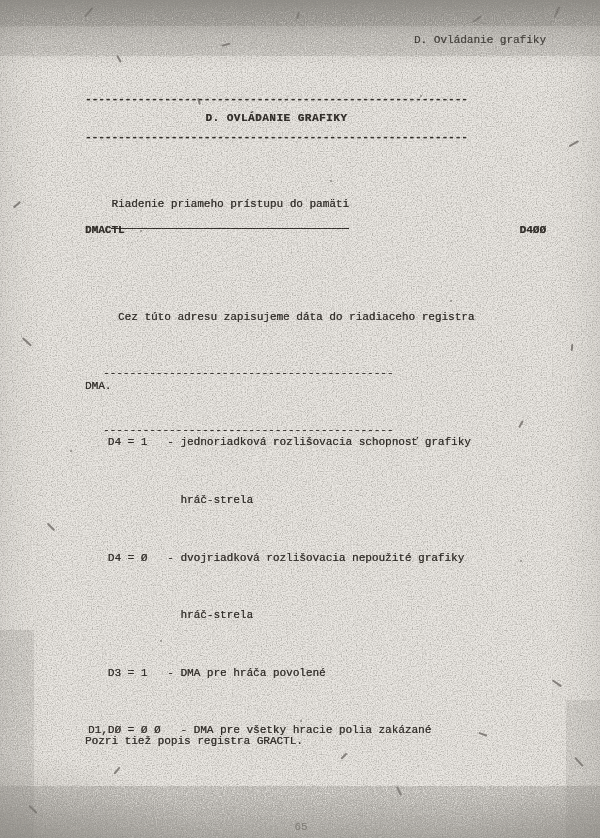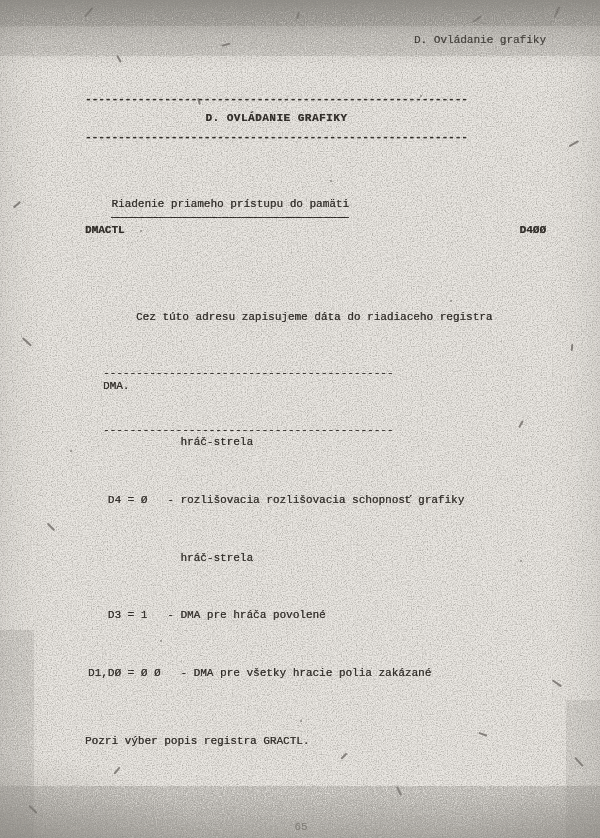--- a/index.html
+++ b/index.html
@@ -17,23 +17,23 @@
     font-size:11px;
     color:#2a2622;
   }
   .mono{white-space:pre;text-shadow:0.3px 0.3px 0.6px rgba(42,38,34,0.75);}
   .b{font-weight:bold;}
   .running-head{position:absolute;top:34px;right:54px;}
   .title-block{position:absolute;left:85px;top:90px;width:58ch;line-height:19px;}
   .title-block .ttl{text-align:center;font-weight:bold;letter-spacing:0.5px;}
   .title-block .dash{font-weight:bold;}
   .section-head{position:absolute;left:85px;top:186px;}
-  .section-head span{display:inline-block;border-bottom:1.5px solid #2a2622;padding-bottom:7px;}
+  .section-head span{display:inline-block;border-bottom:1.5px solid #2a2622;padding-bottom:18px;}
   .reg-line{position:absolute;left:85px;right:54px;top:224px;display:flex;justify-content:space-between;font-weight:bold;}
-  .para{position:absolute;left:103px;top:260px;line-height:23px;}
+  .para{position:absolute;left:85px;top:260px;line-height:23px;}
   .bitbox{position:absolute;left:103px;top:326px;line-height:19px;}
   .bitlist{position:absolute;left:88px;top:395px;line-height:19.2px;}
   .notes{position:absolute;left:85px;top:684px;line-height:23px;}
   .pageno{position:absolute;top:821px;left:1px;width:600px;text-align:center;color:#76736c;text-shadow:none;}
   .grain{position:absolute;inset:0;pointer-events:none;z-index:9;}
   .fiber{position:absolute;width:1.6px;background:rgba(52,48,43,0.55);border-radius:1px;z-index:8;}
   .dot{position:absolute;width:2.4px;height:2.4px;border-radius:50%;background:rgba(58,54,48,0.5);z-index:8;}
 </style>
 </head>
 <body>
@@ -61,35 +61,36 @@
     <div>     Cez túto adresu zapisujeme dáta do riadiaceho registra</div>
     <div>DMA.</div>
   </div>
 
   <div class="mono bitbox">
     <div>--------------------------------------------</div>
     <div>--------------------------------------------</div>
   </div>
 
   <div class="mono bitlist">
+    <div>   D4 = 1   - jednoriadková rozlišovacia schopnosť grafiky</div>
     <div>              hráč-strela</div>
-    <div>   D4 = Ø   - rozlišovacia rozlišovacia schopnosť grafiky</div>
+    <div>   D4 = Ø   - dvojriadková rozlišovacia nepoužité grafiky</div>
     <div>              hráč-strela</div>
     <div>   D3 = 1   - DMA pre hráča povolené</div>
     <div>D1,DØ = Ø Ø   - DMA pre všetky hracie polia zakázané</div>
     
     
     
     
     
     
   </div>
 
   <div class="mono notes">
-    <div>Pozri výber popis registra GRACTL.</div>
+    <div>Pozri tiež popis registra GRACTL.</div>
   </div>
 
   <div class="mono pageno">65</div>
 
   <div>
     <div class="fiber" style="left:88px;top:6px;height:12px;transform:rotate(40deg)"></div>
     <div class="fiber" style="left:225px;top:40px;height:9px;transform:rotate(75deg)"></div>
     <div class="fiber" style="left:297px;top:12px;height:7px;transform:rotate(15deg)"></div>
     <div class="fiber" style="left:476px;top:14px;height:10px;transform:rotate(55deg)"></div>
     <div class="fiber" style="left:556px;top:6px;height:12px;transform:rotate(25deg)"></div>

